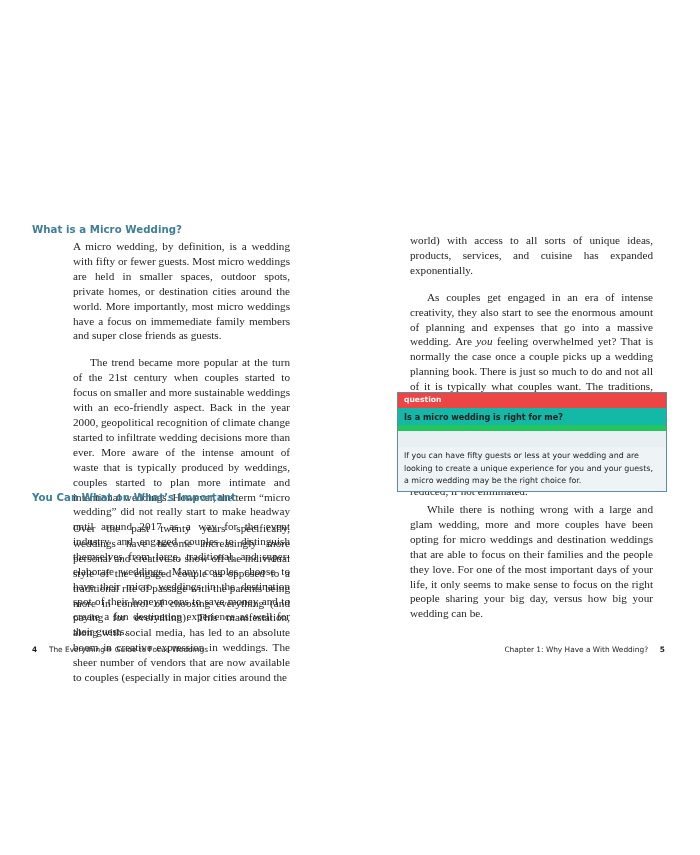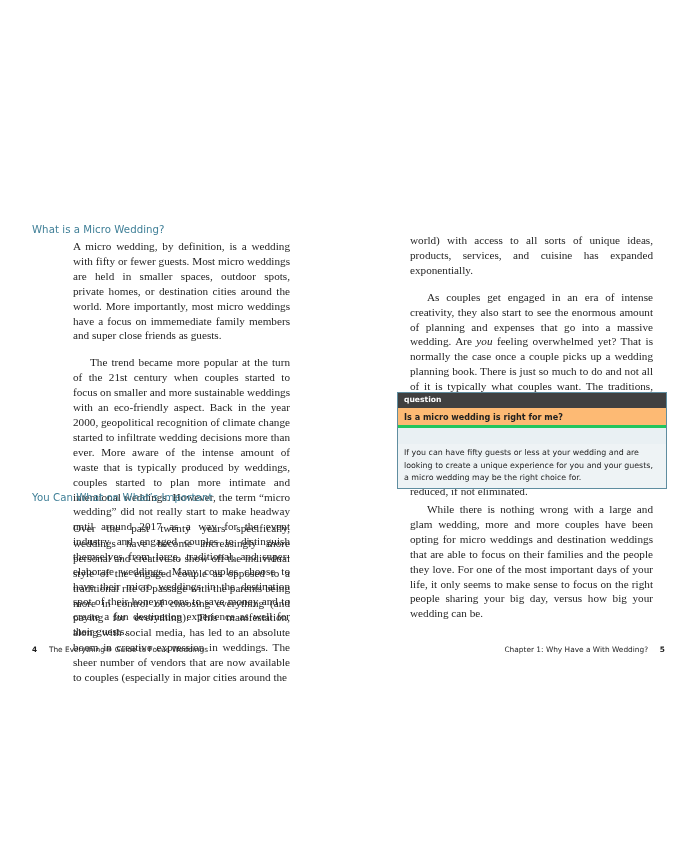--- a/index.html
+++ b/index.html
@@ -5,21 +5,21 @@
     html, body { margin: 0; padding: 0; background: #ffffff; }
     body { width: 700px; height: 855px; position: relative; overflow: hidden; }
     .spread { position: absolute; left: 0; top: 0; width: 700px; height: 855px; }
     .page { position: absolute; top: 0; height: 855px; }
     .page-left { left: 0; width: 350px; }
     .page-right { left: 350px; width: 350px; }
 
     .heading {
       position: absolute;
       font-family: "DejaVu Sans", sans-serif;
-      font-weight: normal;
+      font-weight: bold;
       font-size: 10.2px;
       color: #3f7f97;
       letter-spacing: 0.05px;
       white-space: nowrap;
     }
     .body {
       position: absolute;
       font-family: "Liberation Serif", serif;
       font-size: 11.2px;
       line-height: 14.9px;
@@ -44,35 +44,35 @@
       position: absolute;
       left: 397px;
       top: 392px;
       width: 268px;
       border: 1px solid #5f8da0;
       background: #e9f0f3;
       font-family: "DejaVu Sans", sans-serif;
       color: #1e1e1e;
     }
     .qbox-header {
-      background: #404040;
+      background: #ef4444;
       color: #ffffff;
       font-weight: bold;
       font-size: 7.6px;
       padding: 2px 6px 3px 6px;
       height: 10px;
       line-height: 10px;
     }
     .qbox-title {
       font-weight: bold;
       font-size: 8.1px;
       padding: 3px 6px 2px 6px;
       line-height: 12px;
-      border-bottom: 3px solid #22c55e;
-      background: #fdba74;
+      border-bottom: 6px solid #22c55e;
+      background: #14b8a6;
     }
     .qbox-text {
       font-size: 7.9px;
       line-height: 12.6px;
       padding: 3px 6px 3px 6px;
       background: #eef3f5;
       margin-top: 16px;
     }
   </style>
 </head>

